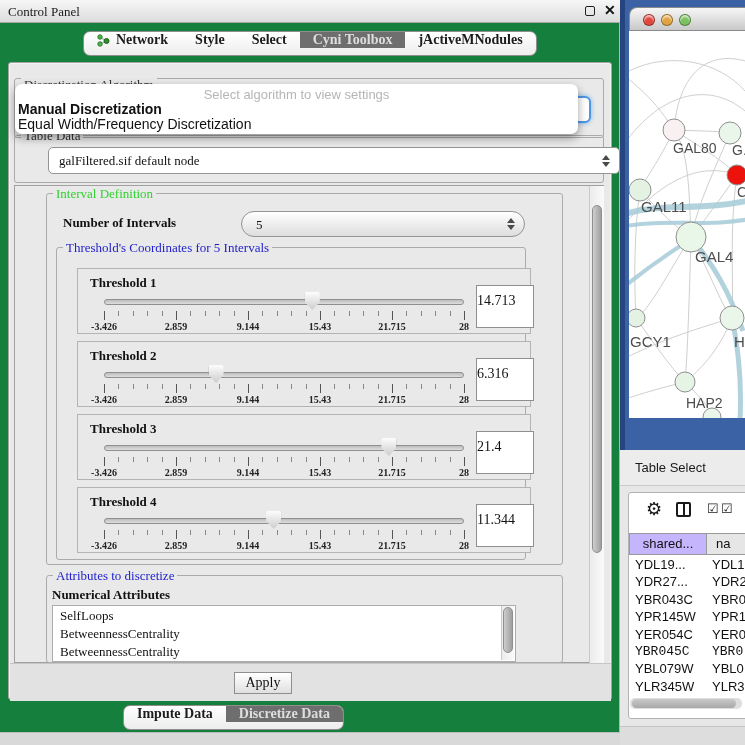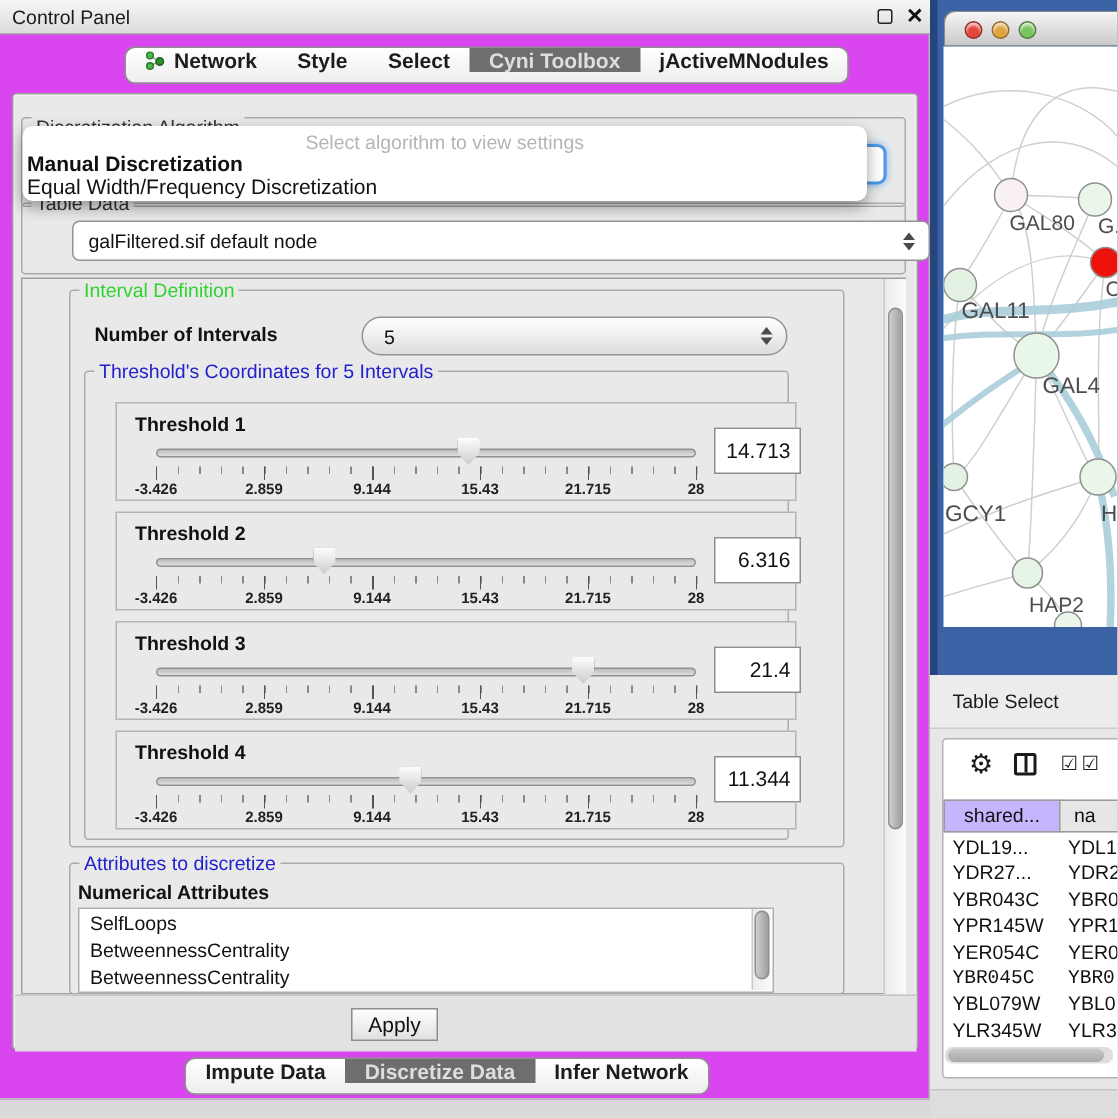--- a/index.html
+++ b/index.html
@@ -1,21 +1,21 @@
 <!DOCTYPE html>
 <html><head>
 <meta charset="utf-8">
 <style>
   * { margin:0; padding:0; box-sizing:border-box; }
   html,body { width:745px; height:745px; }
   body { font-family:"Liberation Sans", sans-serif; background:#d9d9d9; position:relative; overflow:hidden; }
   .abs { position:absolute; }
 
   
-  #win-left { left:0; top:0; width:620px; height:733px; background:#d946ef; border-right:1px solid #b5b5b5; border-bottom:1px solid #bdbdbd; }
+  #win-left { left:0; top:0; width:620px; height:733px; background:#15803d; border-right:1px solid #b5b5b5; border-bottom:1px solid #bdbdbd;font-family:Liberation Serif, serif; }
   #titlebar { left:0; top:0; width:620px; height:23px; background:linear-gradient(#f7f7f7,#dcdcdc); border-bottom:1px solid #a8a8a8; }
   #titlebar .title { position:absolute; left:8px; top:4px; font-size:13px; color:#1a1a1a; }
   #float-btn { left:585px; top:6px; width:10px; height:10px; border:1.6px solid #222; border-radius:2px; }
   #close-btn { left:604px; top:2px; font-size:14px; font-weight:bold; color:#111; }
 
   
   .tabbar { height:25px; display:flex; align-items:flex-start; background:linear-gradient(#ffffff,#ededed); border:1px solid #8e8e8e; border-radius:7px; overflow:hidden; }
   .tab { display:flex; align-items:center; padding:0 13px; font-size:14px; font-weight:bold; color:#1c1c1c; white-space:nowrap; }
   .tab.selected { background:#6e6e6e; color:#dedede; }
   .tab-sep { width:1px; background:#b9b9b9; margin:4px 0; }
@@ -55,21 +55,21 @@
   
   .thr-box { position:absolute; left:62px; width:454px; height:66px; border:1px solid #b4b4b4; background:#e9e9e9; }
   .thr-label { position:absolute; left:12px; top:6px; font-size:13px; font-weight:bold; color:#111; }
   .track { position:absolute; left:26px; top:30px; width:360px; height:6px; background:linear-gradient(#bdbdbd,#dedede); border:1px solid #8f8f8f; border-radius:3px; }
   .handle { position:absolute; top:23px; width:15px; height:18px; background:linear-gradient(#fdfdfd,#cccccc); clip-path:polygon(8% 0,92% 0,100% 10%,100% 55%,50% 100%,0 55%,0 10%); filter:drop-shadow(0 0 1px #6f6f6f); }
   .ticks-minor { position:absolute; left:26px; top:42px; width:361px; height:5px;
     background:repeating-linear-gradient(to right,#888 0 1px,transparent 1px 14.4px); }
   .ticks-major { position:absolute; left:26px; top:42px; width:361px; height:9px;
     background:repeating-linear-gradient(to right,#555 0 1px,transparent 1px 72px); }
   .tick-lab { position:absolute; top:52px; transform:translateX(-50%); font-size:10px; font-weight:bold; color:#222; }
-  .value-box { position:absolute; left:398px; top:16px; width:58px; height:31px; background:#fff; border:1px solid #8f8f8f; font-size:14px; color:#111; text-align:right; line-height:29px; padding-right:6px; }
+  .value-box { position:absolute; left:398px; top:16px; width:58px; height:43px; background:#fff; border:1px solid #8f8f8f; font-size:14px; color:#111; text-align:left; line-height:29px; padding-right:6px; }
 
   
   #attr-list { left:50px; top:603px; width:464px; height:57px; background:#fff; border:1px solid #adadad; overflow:hidden; }
   .attr-item { font-size:13px; color:#111; padding:2px 0 1px 7px; height:18px; }
 
   
   #apply-strip { left:14px; top:662px; width:588px; height:38px; background:#e2e2e2; border-top:1px solid #c6c6c6; }
   #apply-btn { left:225px; top:670px; width:58px; height:22px; background:linear-gradient(#ffffff,#e0e0e0); border:1px solid #8f8f8f; border-radius:0; font-size:14px; color:#111; text-align:center; line-height:20px; }
 
   
@@ -247,23 +247,20 @@
     </div>
   </div>
 
   <div id="tabbar-bottom" class="abs tabbar">
     <div class="tab">
         <span>Impute Data</span>
       </div>
     <div class="tab selected">
         <span>Discretize Data</span>
       </div>
-    <div class="tab">
-        <span>Infer Network</span>
-      </div>
   </div>
 </div>
 
 <div id="algo-hidden-combo" class="abs"></div>
 <div id="algo-popup" class="abs">
   <div class="ph">Select algorithm to view settings</div>
   <div class="opt b">Manual Discretization</div>
   <div class="opt n">Equal Width/Frequency Discretization</div>
 </div>
 

